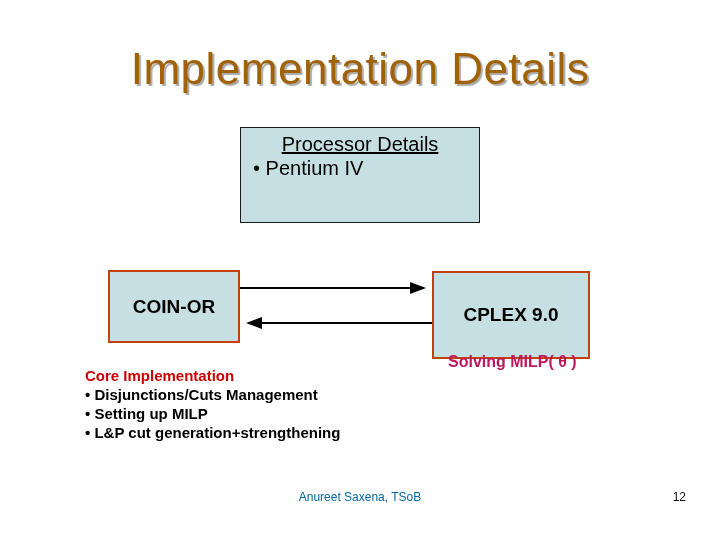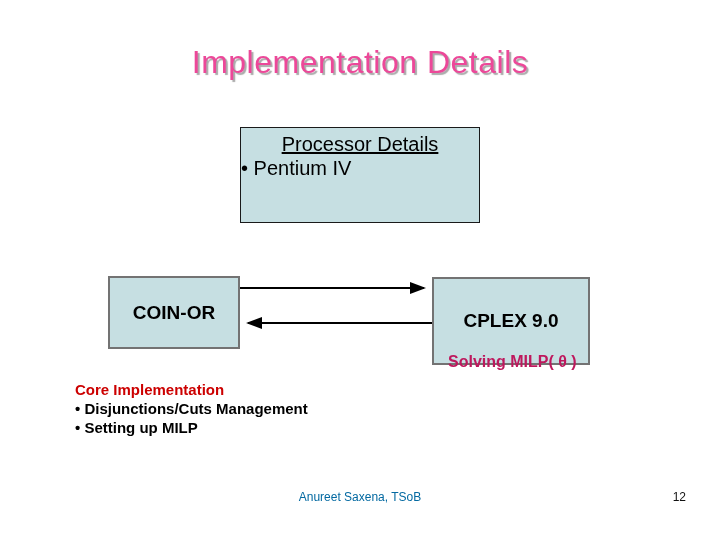--- a/index.html
+++ b/index.html
@@ -14,23 +14,23 @@
     height: 540px;
     background: #ffffff;
     overflow: hidden;
   }
   .slide-title {
     position: absolute;
     top: 44px;
     left: 0;
     width: 720px;
     text-align: center;
-    font-size: 32px;
+    font-size: 44px;
     font-weight: 400;
-    color: #ec4899;
+    color: #a16207;
     text-shadow: 2px 2px 1px #aaaaaa;
     letter-spacing: 0.5px;
     white-space: nowrap;
   }
   .proc-box {
     position: absolute;
     left: 240px;
     top: 127px;
     width: 240px;
     height: 96px;
@@ -43,37 +43,36 @@
     text-align: center;
     text-decoration: underline;
     font-size: 20px;
     line-height: 25px;
     color: #000000;
     white-space: nowrap;
   }
   .proc-bullet {
     font-size: 20px;
     line-height: 23px;
-    margin-left: 0;
+    margin-left: 12px;
     color: #000000;
     white-space: nowrap;
   }
   .flow-box {
     position: absolute;
     background: #C6DFE2;
-    border: 2px solid #737373;
+    border: 2px solid #c2410c;
     box-sizing: border-box;
     display: flex;
     align-items: center;
     justify-content: center;
     font-weight: bold;
     font-size: 19px;
     color: #000000;
     white-space: nowrap;
-    margin-top: 6px;
   }
   .coin-box  { left: 108px; top: 270px; width: 132px; height: 73px; }
   .cplex-box { left: 432px; top: 271px; width: 158px; height: 88px; }
   .connector-svg {
     position: absolute;
     left: 240px;
     top: 268px;
     width: 192px;
     height: 62px;
   }
@@ -81,27 +80,26 @@
     position: absolute;
     left: 448px;
     top: 353px;
     font-size: 16px;
     font-weight: bold;
     color: #be185d;
     white-space: nowrap;
   }
   .core-block {
     position: absolute;
-    left: 75px;
+    left: 85px;
     top: 366px;
     font-size: 15px;
     font-weight: bold;
     line-height: 19px;
     color: #000000;
-    margin-top: 14px;
   }
   .core-heading {
     color: #CC0000;
     white-space: nowrap;
   }
   .core-bullet {
     white-space: nowrap;
   }
   .footer-author {
     position: absolute;
@@ -152,19 +150,20 @@
   <div class="flow-box cplex-box">
     <span>CPLEX 9.0</span>
   </div>
 
   <div class="solving-caption">Solving MILP( θ )</div>
 
   <div class="core-block">
     <div class="core-heading">Core Implementation</div>
     <div class="core-bullet">• Disjunctions/Cuts Management</div>
     <div class="core-bullet">• Setting up MILP</div>
+    <div class="core-bullet">• L&amp;P cut generation+strengthening</div>
   </div>
 
   <div class="footer-author">Anureet Saxena, TSoB</div>
 
   <div class="footer-page">12</div>
 
 </div>
 
 </body></html>

